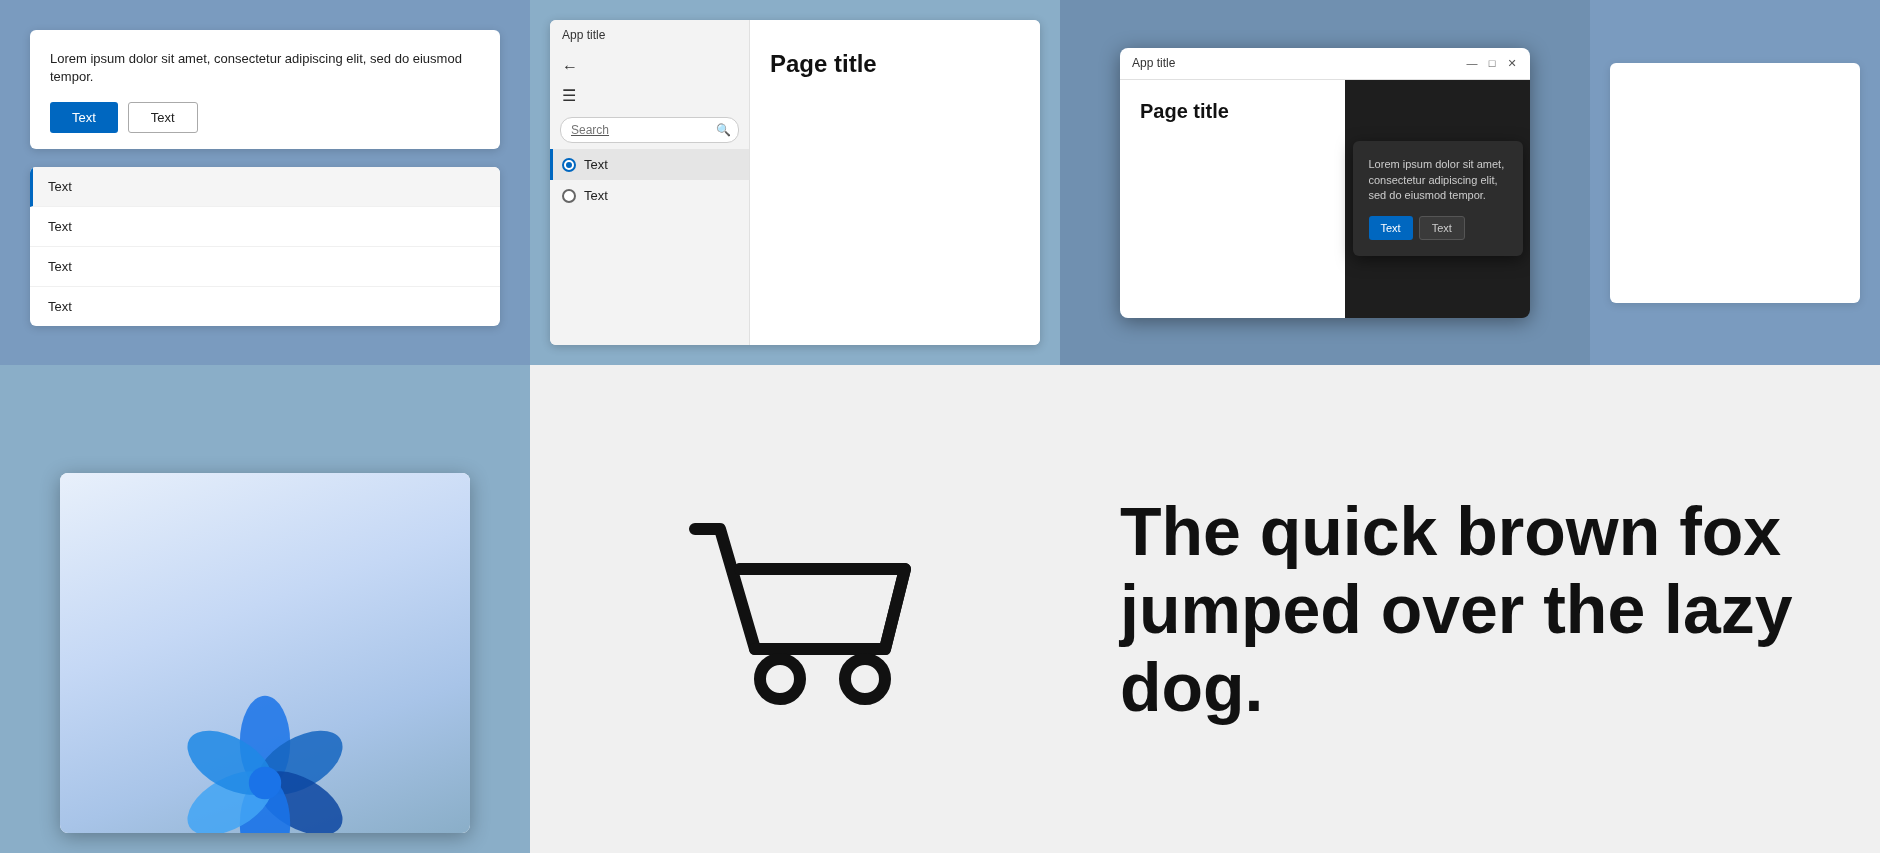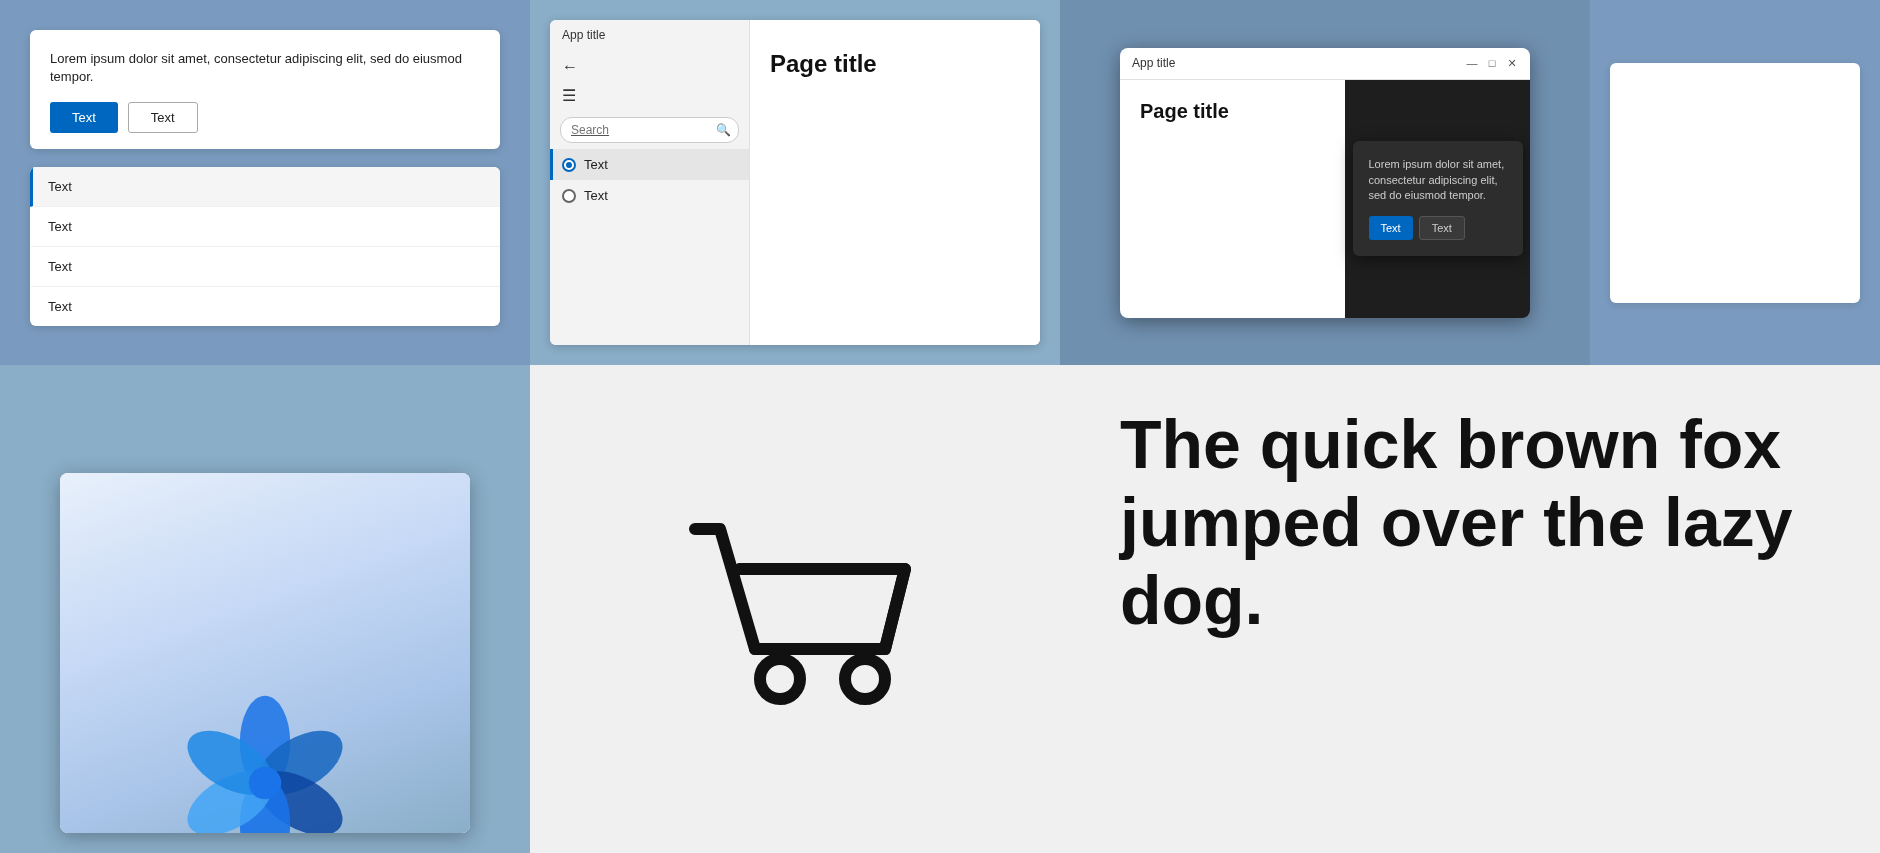--- a/index.html
+++ b/index.html
@@ -407,21 +407,21 @@
 
     .cart-svg {
       width: 260px;
       height: 260px;
     }
 
     
     .cell-b3 {
       background: #f0f0f0;
       display: flex;
-      align-items: flex-start;
+      align-items: center;
       padding: 40px 60px;
     }
     .big-text {
       font-size: 68px;
       font-weight: 800;
       color: #111;
       line-height: 1.15;
       font-family: 'Segoe UI', Arial, sans-serif;
     }
 

